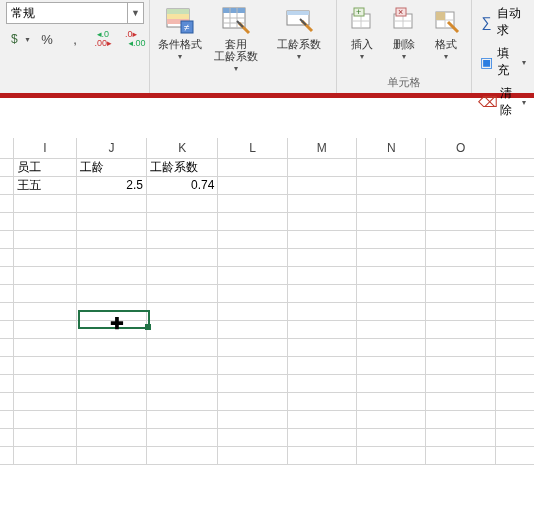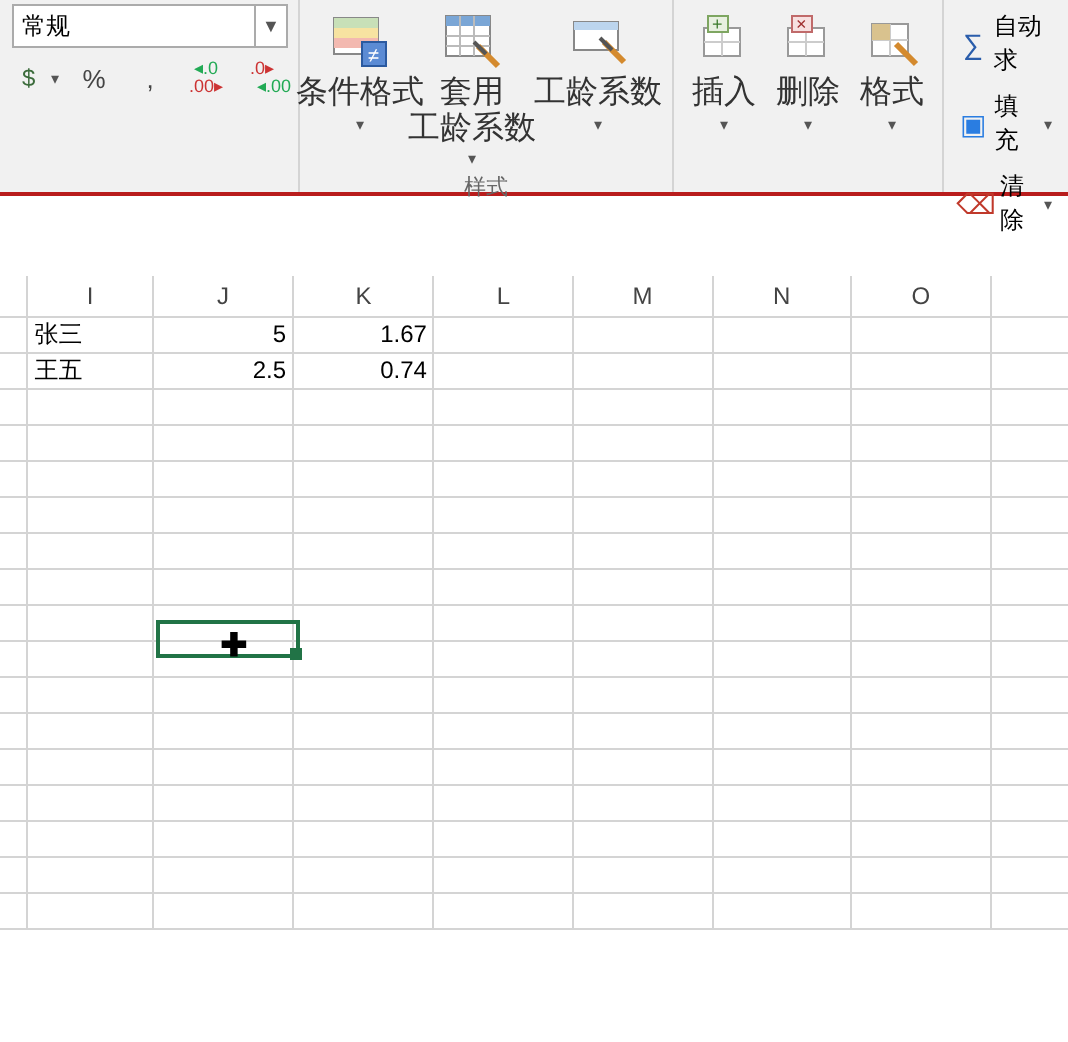--- a/index.html
+++ b/index.html
@@ -1,35 +1,35 @@
 <!DOCTYPE html>
 <html><head>
 <meta charset="utf-8">
 <style>
   * { box-sizing: border-box; margin: 0; padding: 0; }
   body { font-family: "Microsoft YaHei", SimSun, Arial, sans-serif; font-size: 12px; background: #fff; width: 534px; height: 521px; overflow: hidden; }
   
-  .ribbon { background: #f1f1f1; border-bottom: 2px solid #b91c1c; height: 98px; display: flex; align-items: center; }
+  .ribbon { background: #f1f1f1; border-bottom: 5px solid #b91c1c; height: 98px; display: flex; align-items: center; }
   .ribbon-group { display: flex; flex-direction: column; border-right: 1px solid #d4d4d4; padding: 2px 6px 0 6px; height: 100%; }
   .group-body { flex: 1; display: flex; align-items: flex-start; gap: 4px; }
   .group-label { text-align: center; font-size: 11px; color: #666; padding: 2px 0 3px 0; position: relative; }
   .dlauncher { position: absolute; right: 2px; bottom: 2px; width: 12px; height: 12px; font-size: 10px; color: #666; cursor: pointer; }
   
   .number-left { display: flex; flex-direction: column; gap: 2px; }
   .combo { display: flex; align-items: stretch; height: 22px; border: 1px solid #ababab; background: #fff; }
   .combo-input { flex: 1; border: none; padding: 0 4px; font-size: 12px; outline: none; width: 64px; }
   .combo-btn { width: 16px; background: #fff; border-left: 1px solid #ababab; display: flex; align-items: center; justify-content: center; font-size: 9px; color: #555; cursor: pointer; }
   .smallrow { display: flex; gap: 2px; align-items: center; }
   .small-btn { width: 26px; height: 26px; display: flex; align-items: center; justify-content: center; cursor: pointer; position: relative; }
   .mini-drop { font-size: 8px; color: #555; margin-left: 1px; }
   .txt { font-size: 13px; color: #444; }
   
   .big-btn { display: flex; flex-direction: column; align-items: center; width: 48px; padding-top: 2px; cursor: pointer; gap: 2px; }
   .big-icon { width: 32px; height: 32px; display: flex; align-items: center; justify-content: center; }
-  .big-label { font-size: 16px; color: #333; text-align: center; line-height: 1.1; white-space: nowrap; }
+  .big-label { font-size: 11px; color: #333; text-align: center; line-height: 1.1; white-space: nowrap; }
   .drop-tri { font-size: 8px; color: #555; }
   
   .edit-col { display: flex; flex-direction: column; gap: 4px; padding-top: 2px; }
   .edit-row { display: flex; align-items: center; gap: 4px; cursor: pointer; padding: 1px 2px; }
   .edit-icn { width: 16px; height: 16px; display: flex; align-items: center; justify-content: center; font-size: 14px; }
   
   .sheet { position: relative; overflow: hidden; height: calc(521px - 98px); }
   table.grid { border-collapse: collapse; table-layout: fixed; }
   .colhdr th { background: #fff; border: 1px solid #d4d4d4; border-top: none; height: 20px; font-weight: normal; color: #444; text-align: center; font-size: 12px; }
   td { border: 1px solid #d4d4d4; height: 18px; padding: 0 3px; font-size: 12px; color: #000; vertical-align: middle; white-space: nowrap; overflow: hidden; }
@@ -118,21 +118,20 @@
               <rect x="3" y="6" width="22" height="14" fill="#fff" stroke="#888"></rect>
               <rect x="3" y="6" width="22" height="4" fill="#bcd5ee"></rect>
               <path d="M18 16 L28 26" stroke="#d48a2e" stroke-width="3"></path>
               <path d="M16 14 L22 20" stroke="#555" stroke-width="2"></path>
             </svg>
         </div>
         <div class="big-label"><span>工龄系数</span></div>
         <span class="drop-tri">▾</span>
       </div>
     </div>
-    <div class="group-label">样式</div>
   </div>
 
   <div class="ribbon-group">
     <div class="group-body">
       <div class="big-btn" style="width:38px">
         <div class="big-icon">
           <svg width="28" height="28">
               <rect x="4" y="8" width="18" height="14" fill="#fff" stroke="#999"></rect>
               <line x1="4" y1="15" x2="22" y2="15" stroke="#ccc"></line>
               <line x1="13" y1="8" x2="13" y2="22" stroke="#ccc"></line>
@@ -163,20 +162,21 @@
               <line x1="4" y1="14" x2="22" y2="14" stroke="#ccc"></line>
               <line x1="13" y1="6" x2="13" y2="22" stroke="#ccc"></line>
               <rect x="4" y="6" width="9" height="8" fill="#d9c28e"></rect>
               <path d="M16 16 L26 26" stroke="#d48a2e" stroke-width="3"></path>
             </svg>
         </div>
         <div class="big-label"><span>格式</span></div>
         <span class="drop-tri">▾</span>
       </div>
     </div>
+    <div class="group-label">单元格</div>
   </div>
 
   <div class="ribbon-group" style="border-right:none;flex:1">
     <div class="group-body">
       <div class="edit-col">
         <div class="edit-row">
           <span class="edit-icn" style="color:#2a5dab">∑</span>
           <span>自动求</span>
         </div>
         <div class="edit-row">
@@ -216,23 +216,23 @@
       <th>J</th>
       <th>K</th>
       <th>L</th>
       <th>M</th>
       <th>N</th>
       <th>O</th>
       <th style="border-right:none"></th>
     </tr>
     <tr>
           <td style="border-left:none"></td>
-      <td>张三</td>
-      <td class="r">5</td>
-      <td class="r">1.67</td>
+      <td>员工</td>
+      <td>工龄</td>
+      <td>工龄系数</td>
       <td></td>
           <td></td>
           <td></td>
           <td></td>
           <td style="border-right:none"></td>
         </tr>
     <tr>
           <td style="border-left:none"></td>
       <td>王五</td>
       <td class="r">2.5</td>

